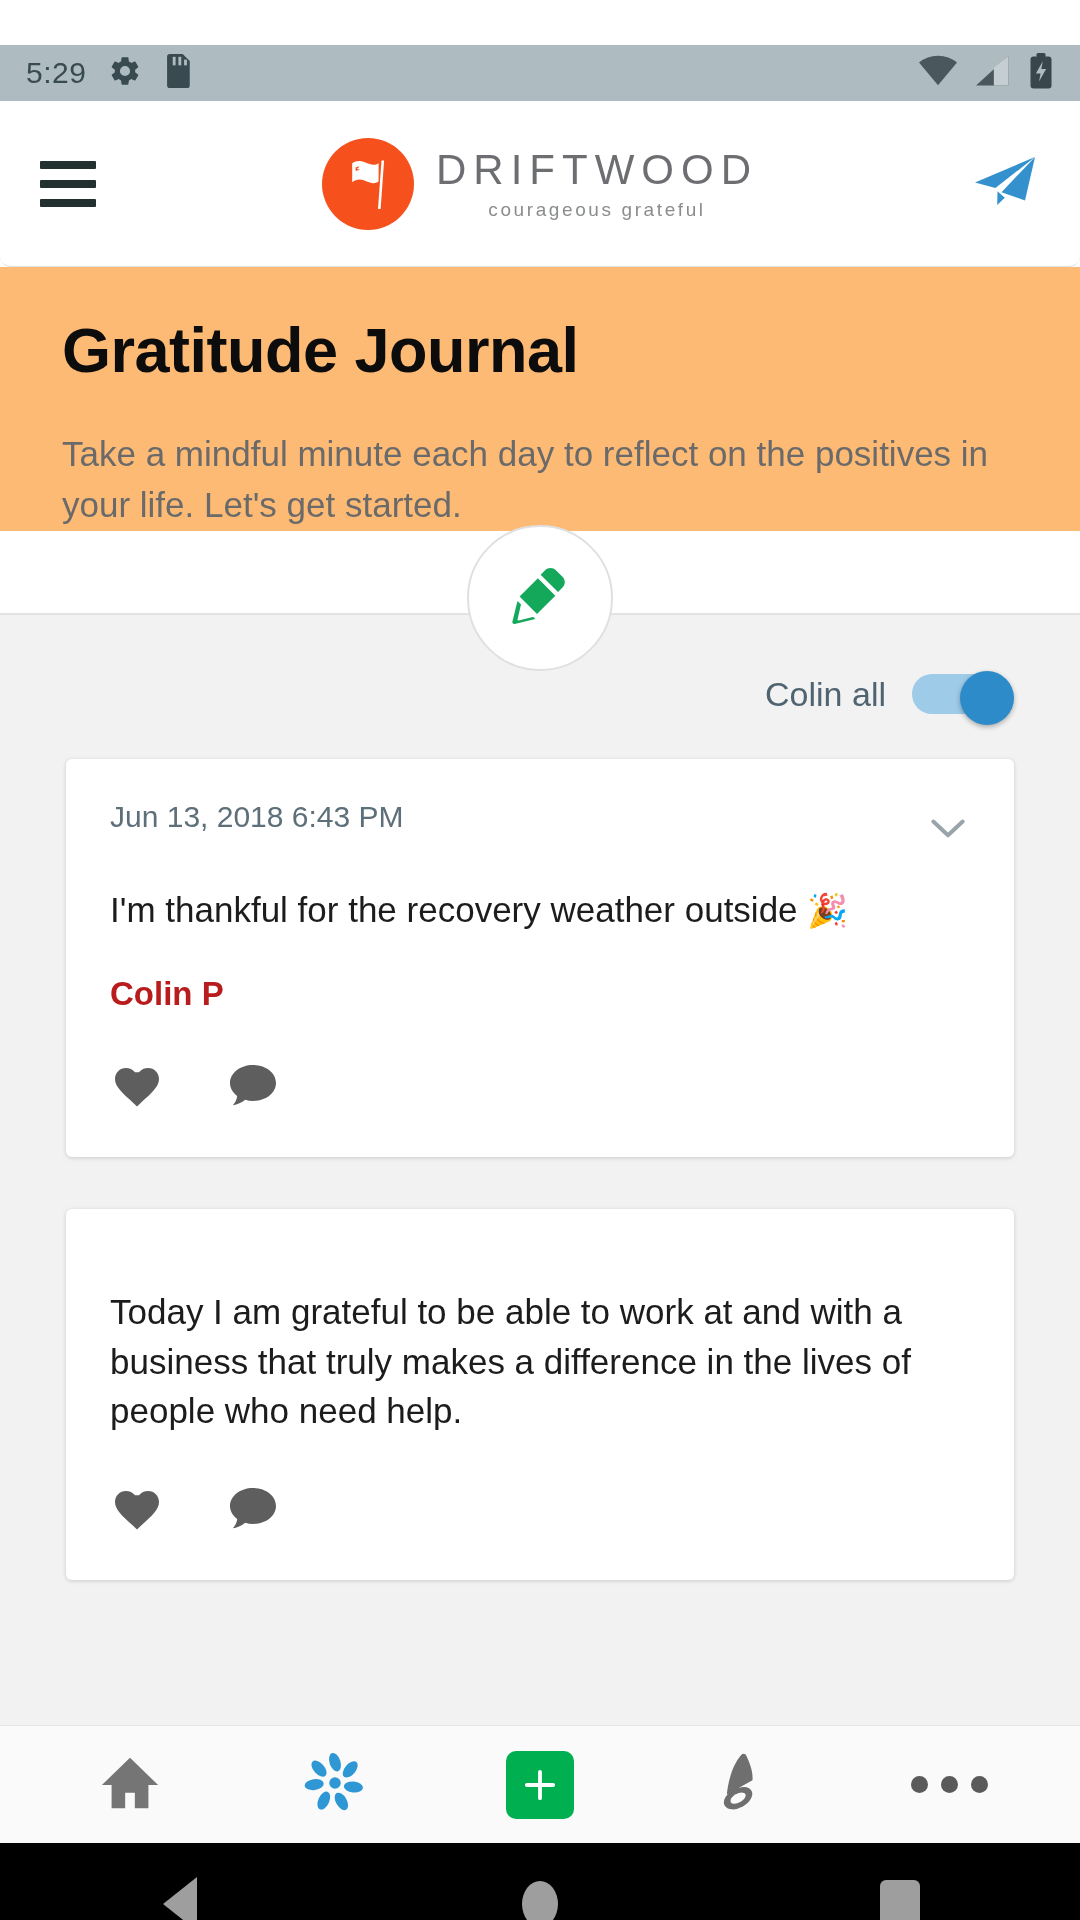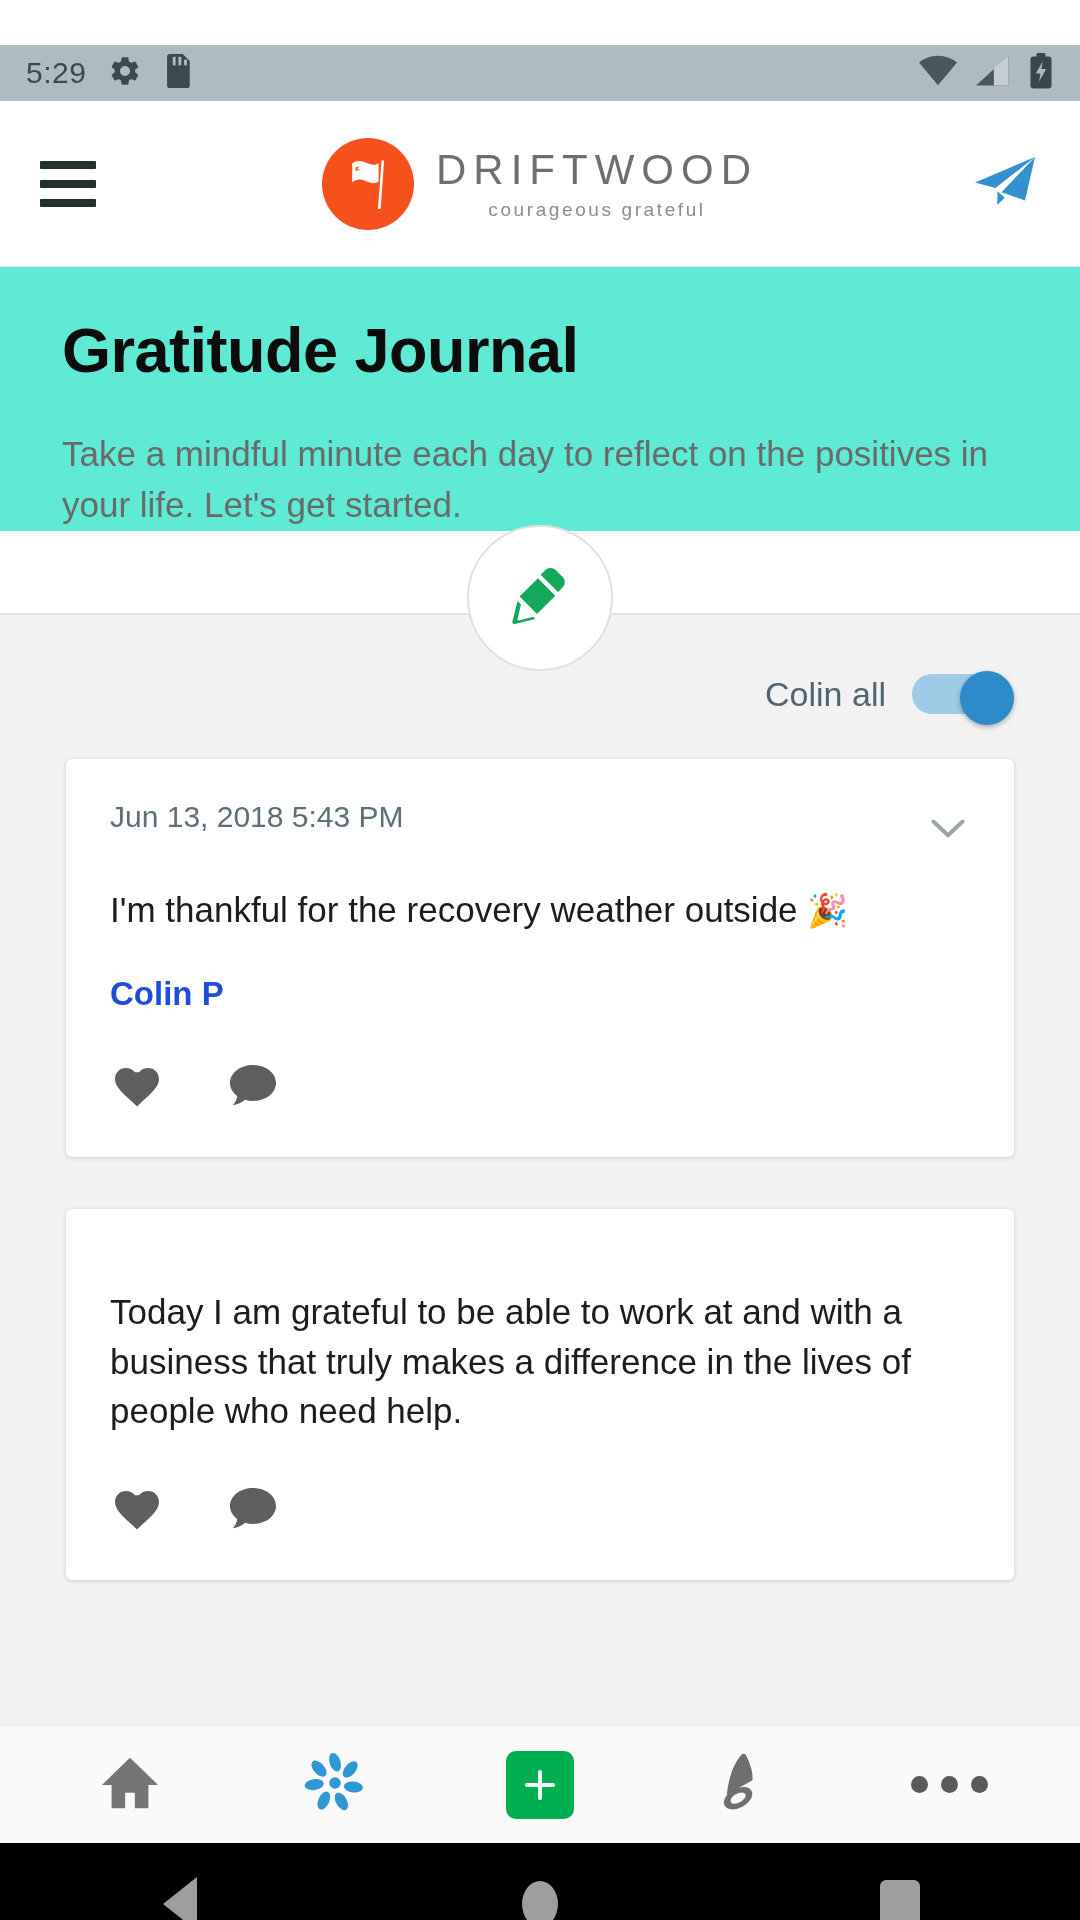--- a/index.html
+++ b/index.html
@@ -21,20 +21,21 @@
   .sb-left { display:flex; align-items:center; gap:22px; }
   .sb-right { margin-left:auto; display:flex; align-items:center; gap:16px; }
   .sb-icon { display:block; }
 
   
   .appbar {
     flex:0 0 166px; background:#ffffff;
     display:flex; align-items:center; padding:0 40px;
     border-bottom:1px solid #e3e3e3;
     position:relative;
+    border-radius:11px;
   }
   .hamburger { width:56px; display:flex; flex-direction:column; gap:11px; cursor:pointer; }
   .hamburger span { display:block; height:8px; background:#22302f; border-radius:1px; }
   .brand {
     position:absolute; left:0; right:0; top:0; bottom:0;
     display:flex; align-items:center; justify-content:center; gap:22px;
     pointer-events:none;
   }
   .brand-mark {
     width:92px; height:92px; border-radius:50%; background:#f6511d;
@@ -44,21 +45,21 @@
   .brand-name {
     font-size:42px; letter-spacing:7px; color:#6d6e71; font-weight:400;
     line-height:1;
   }
   .brand-tag {
     font-size:19px; letter-spacing:2.6px; color:#8a8c8e; margin-top:9px; line-height:1;
   }
   .send-btn { margin-left:auto; width:70px; height:70px; display:flex; align-items:center; justify-content:center; cursor:pointer; }
 
   
-  .intro { background:#5eead4; padding:48px 62px 0 62px; flex:0 0 auto; }
+  .intro { background:#fdba74; padding:48px 62px 0 62px; flex:0 0 auto; }
   .page-title {
     font-size:63px; font-weight:700; color:#0c0c0c; letter-spacing:-.5px;
     line-height:1.12;
   }
   .page-desc {
     margin-top:42px; font-size:35px; color:#6a6a6a; line-height:1.48; font-weight:400;
   }
 
   
   .fab-band { position:relative; height:84px; background:#fff; flex:0 0 84px; }
@@ -100,21 +101,21 @@
   }
   .card + .card { margin-top:52px; }
   .card-head { display:flex; align-items:flex-start; }
   .card-date { font-size:30px; color:#5d6f78; line-height:1.2; }
   .chevron { margin-left:auto; margin-top:14px; cursor:pointer; }
   .card-body {
     margin-top:38px; font-size:35px; color:#1c1c1c; line-height:1.42;
   }
   .emoji { font-size:33px; }
   .card-author {
-    margin-top:40px; font-size:33px; font-weight:700; color:#1d4ed8;
+    margin-top:40px; font-size:33px; font-weight:700; color:#b91c1c;
   }
   .card-actions {
     margin-top:46px; display:flex; align-items:center; gap:62px;
     padding-bottom:44px;
   }
   .act { width:54px; height:54px; display:flex; align-items:center; justify-content:center; cursor:pointer; }
 
   
   .bottombar {
     flex:0 0 118px; background:#fafafa; border-top:1px solid #e6e6e6;
@@ -234,21 +235,21 @@
     <div class="showall-row">
       <span class="showall-label">Colin all</span>
       <div class="toggle">
         <div class="toggle-track"></div>
         <div class="toggle-thumb"></div>
       </div>
     </div>
 
     <div class="card">
       <div class="card-head">
-        <span class="card-date">Jun 13, 2018 5:43 PM</span>
+        <span class="card-date">Jun 13, 2018 6:43 PM</span>
         <span class="chevron">
           <svg width="44" height="30" viewBox="0 0 24 16">
               <path fill="none" stroke="#9aa5ab" stroke-width="2.2" stroke-linecap="round" stroke-linejoin="round" d="M4 4.5 12 12l8-7.5"></path>
             </svg>
         </span>
       </div>
       <div class="card-body">
         <span>I'm thankful for the recovery weather outside </span><span class="emoji">🎉</span>
       </div>
       <div class="card-author">Colin P</div>

